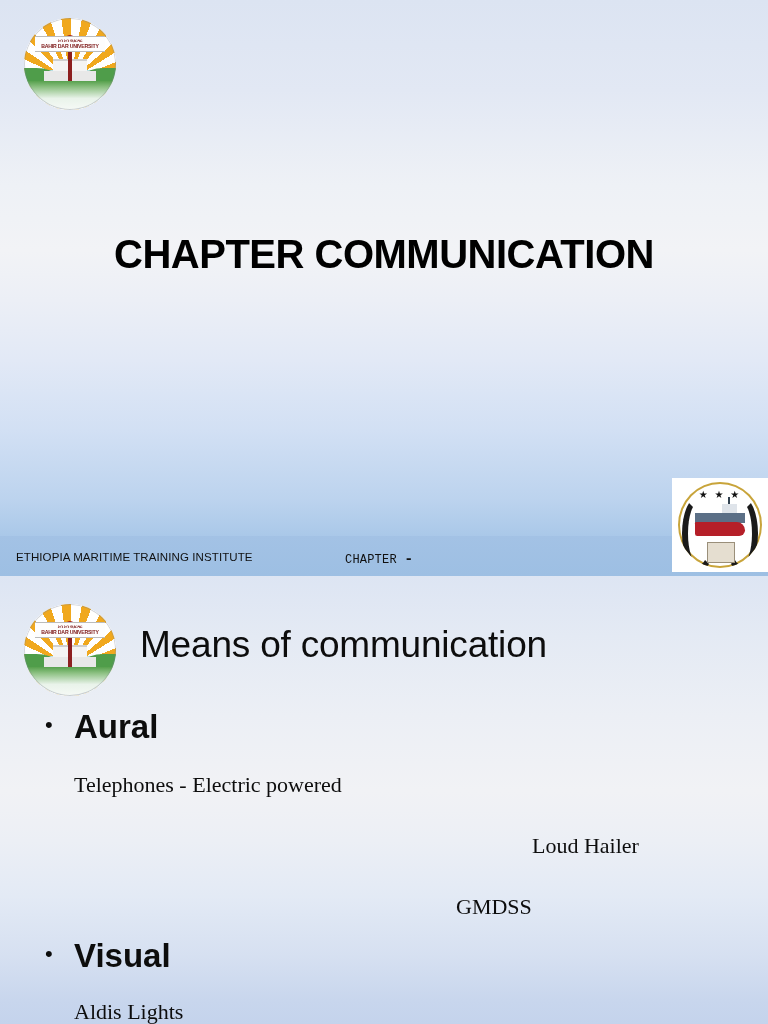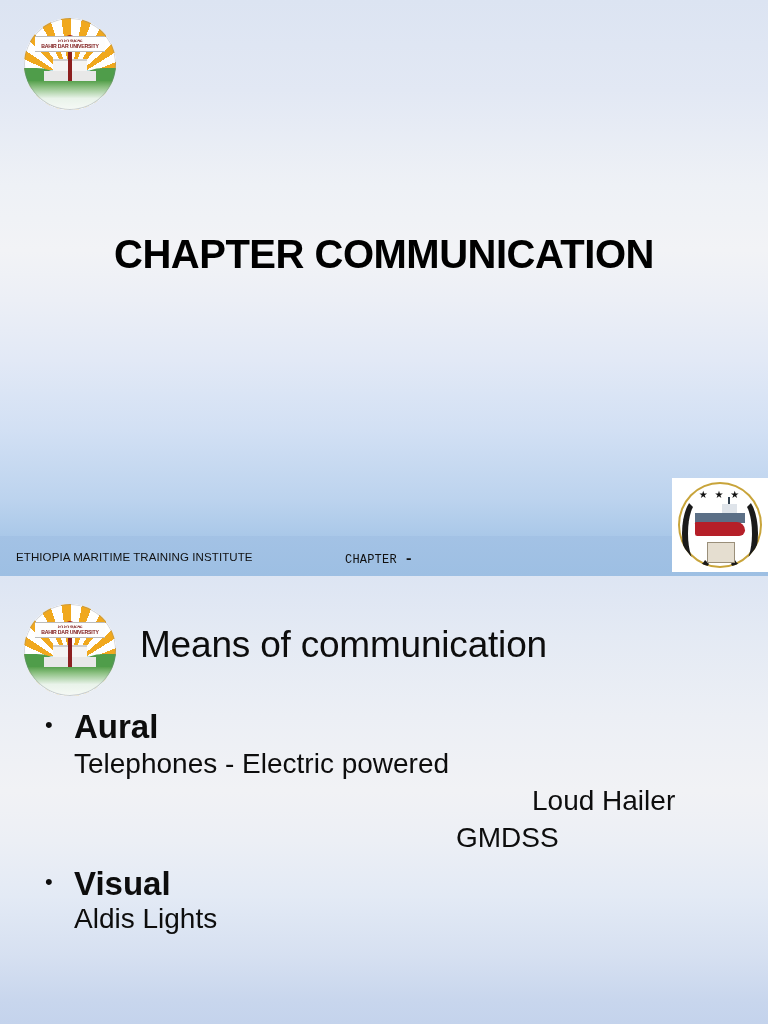--- a/index.html
+++ b/index.html
@@ -349,25 +349,26 @@
     left: 74px;
     top: 0;
     font-size: 33px;
     font-weight: bold;
     color: #0d0d0d;
     font-family: Liberation Sans, sans-serif;
   }
   .body-line {
     position: relative;
     height: 37px;
-    font-size: 28px;
+    font-size: 22px;
     color: #0d0d0d;
-    font-family: Liberation Sans, sans-serif;
+    font-family: Liberation Serif, serif;
     font-weight: normal;
     white-space: pre;
+    margin-top: 24px;
   }
   .body-line > span {
     position: absolute;
     top: 0;
   }
   .ln-left   { left: 74px; }
   .ln-ind    { left: 243px; }
   .ln-r1     { left: 612px; }
   .ln-r2     { left: 532px; }
   .ln-c1     { left: 456px; }

